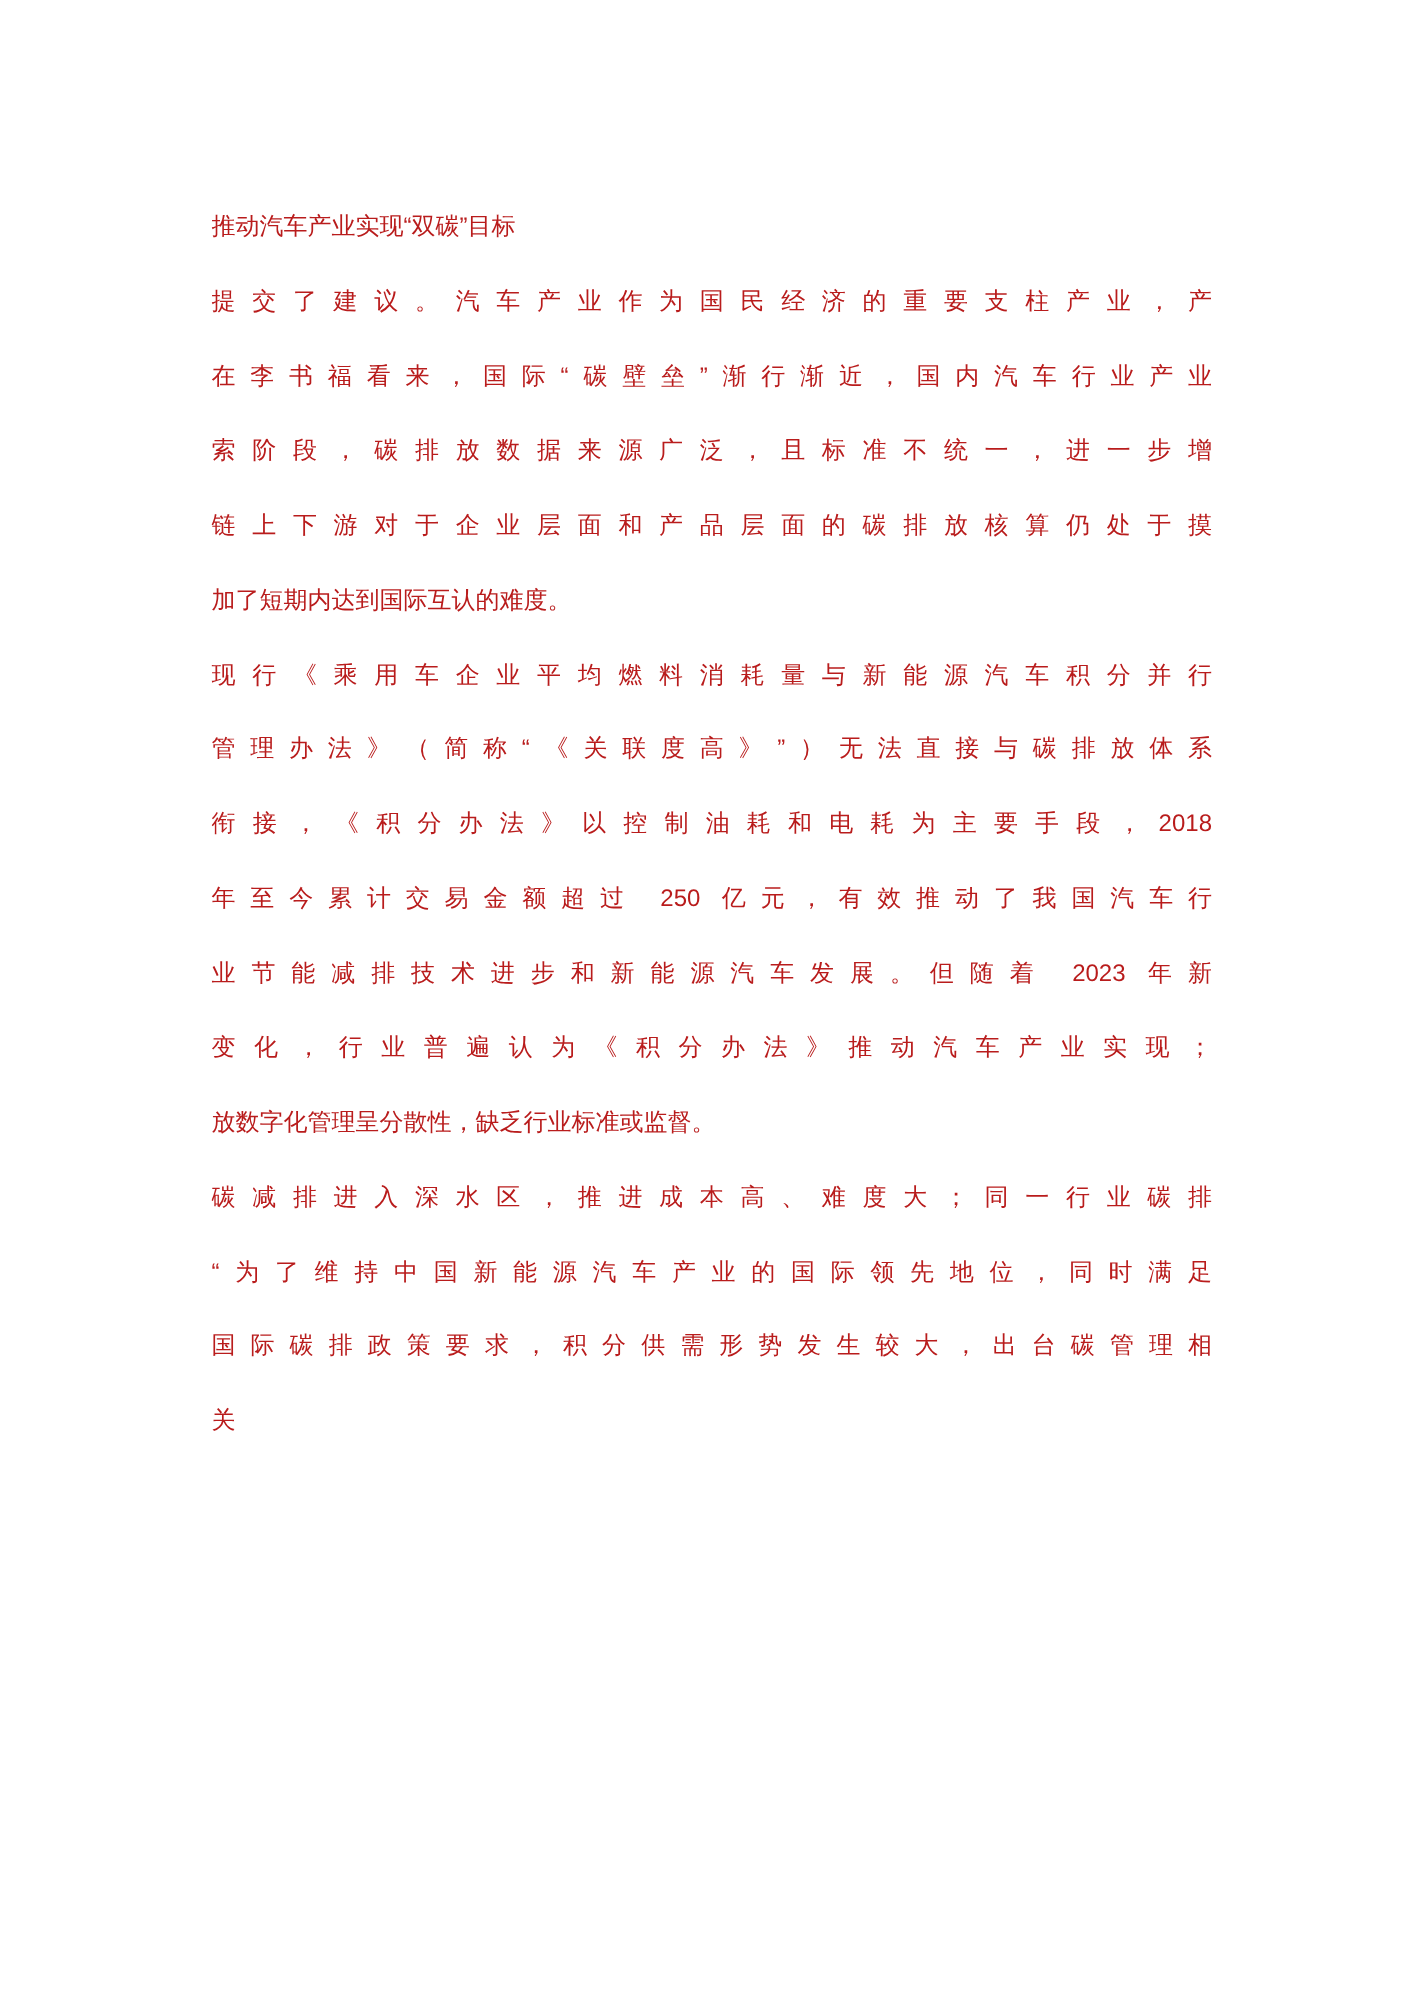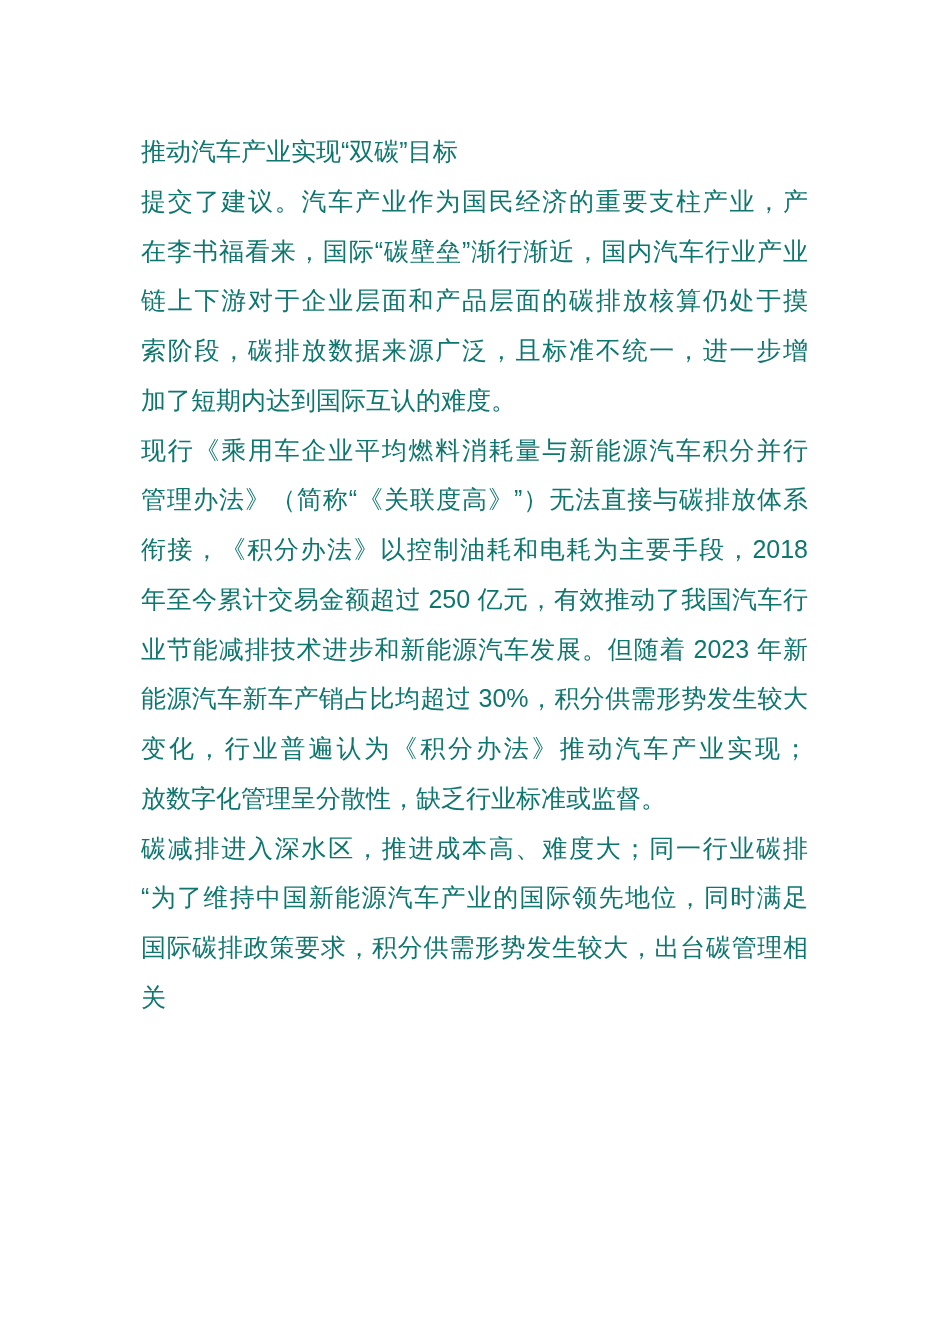--- a/index.html
+++ b/index.html
@@ -17,22 +17,22 @@
     position: relative;
     width: 950px;
     height: 1344px;
     background: #ffffff;
   }
   .text-block {
     position: absolute;
     left: 141px;
     top: 127px;
     width: 667px;
-    color: #0f766e;
-    font-size: 25px;
+    color: #b91c1c;
+    font-size: 16px;
     line-height: 49.75px;
     font-weight: 400;
   }
   .paragraph {
     margin: 0;
     padding: 0;
   }
   .line {
     width: 667px;
     text-align: justify;
@@ -50,31 +50,30 @@
 <div class="page">
   <div class="text-block">
       <div class="paragraph">
         <div class="line line-end">推动汽车产业实现“双碳”目标</div>
       </div>
       <div class="paragraph">
         <div class="line">提交了建议。汽车产业作为国民经济的重要支柱产业，产</div>
       </div>
       <div class="paragraph">
         <div class="line">在李书福看来，国际“碳壁垒”渐行渐近，国内汽车行业产业</div>
+        <div class="line">索阶段，碳排放数据来源广泛，且标准不统一，进一步增</div>
         <div class="line">链上下游对于企业层面和产品层面的碳排放核算仍处于摸</div>
-        <div class="line">索阶段，碳排放数据来源广泛，且标准不统一，进一步增</div>
         <div class="line line-end">加了短期内达到国际互认的难度。</div>
       </div>
       <div class="paragraph">
         <div class="line">现行《乘用车企业平均燃料消耗量与新能源汽车积分并行</div>
         <div class="line">管理办法》（简称“《关联度高》”）无法直接与碳排放体系</div>
         <div class="line">衔接，《积分办法》以控制油耗和电耗为主要手段，2018</div>
         <div class="line">年至今累计交易金额超过 250 亿元，有效推动了我国汽车行</div>
         <div class="line">业节能减排技术进步和新能源汽车发展。但随着 2023 年新</div>
-        <div class="line">能源汽车新车产销占比均超过 30%，积分供需形势发生较大</div>
         <div class="line">变化，行业普遍认为《积分办法》推动汽车产业实现；</div>
         <div class="line line-end">放数字化管理呈分散性，缺乏行业标准或监督。</div>
         <div class="line">碳减排进入深水区，推进成本高、难度大；同一行业碳排</div>
       </div>
       <div class="paragraph">
         <div class="line">“为了维持中国新能源汽车产业的国际领先地位，同时满足</div>
         <div class="line">国际碳排政策要求，积分供需形势发生较大，出台碳管理相</div>
         <div class="line line-end">关</div>
       </div>
     </div>

